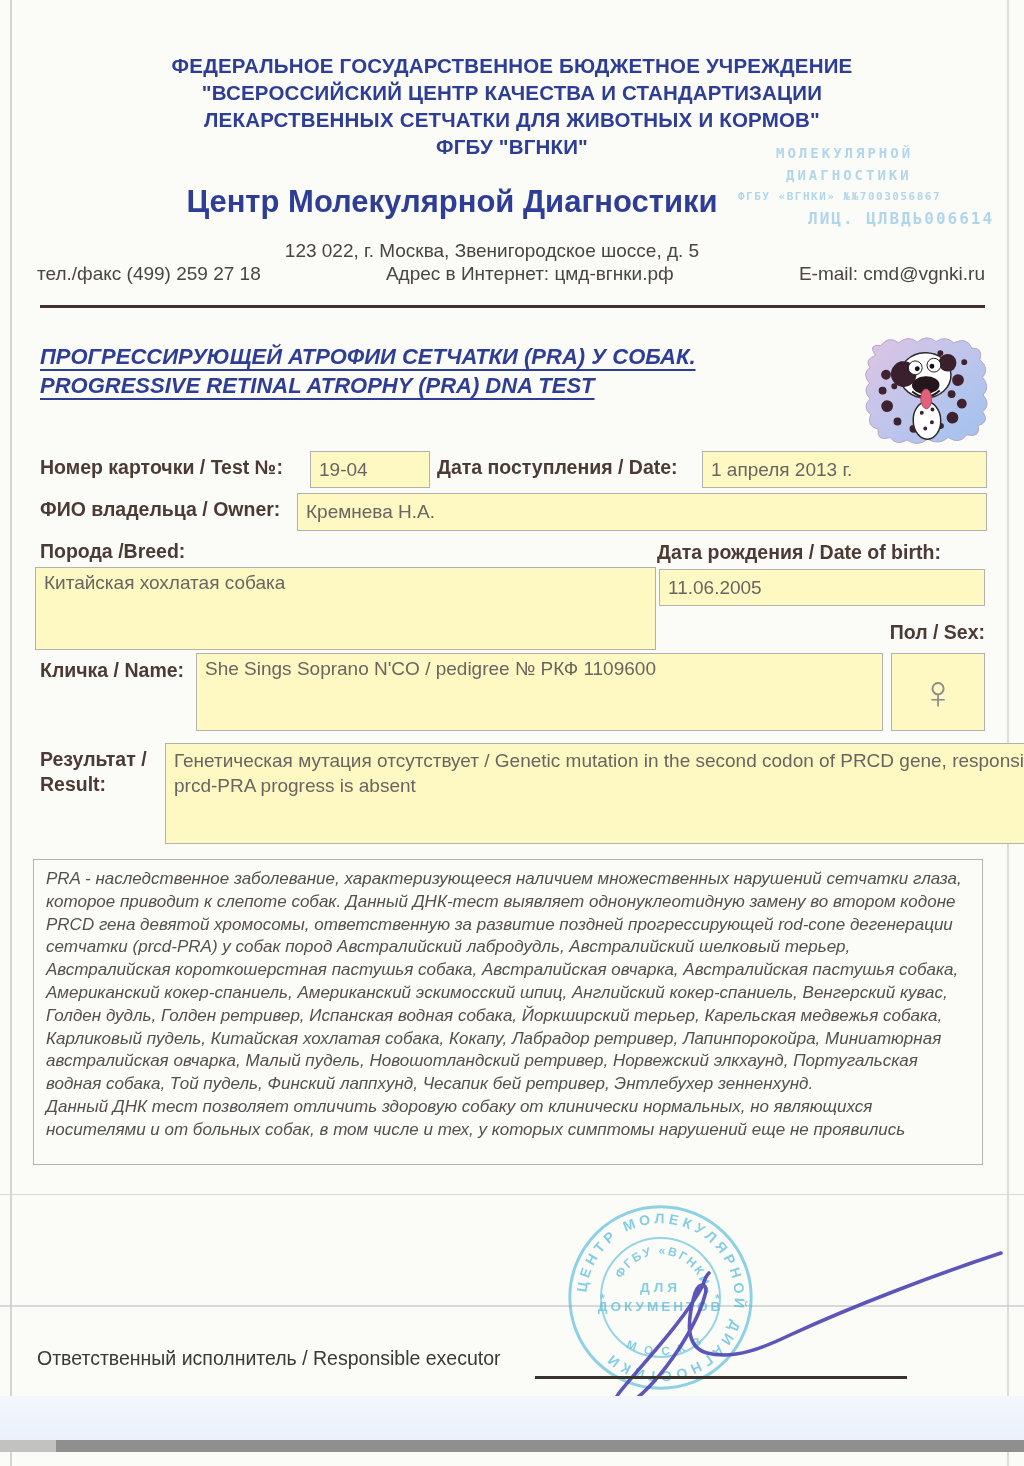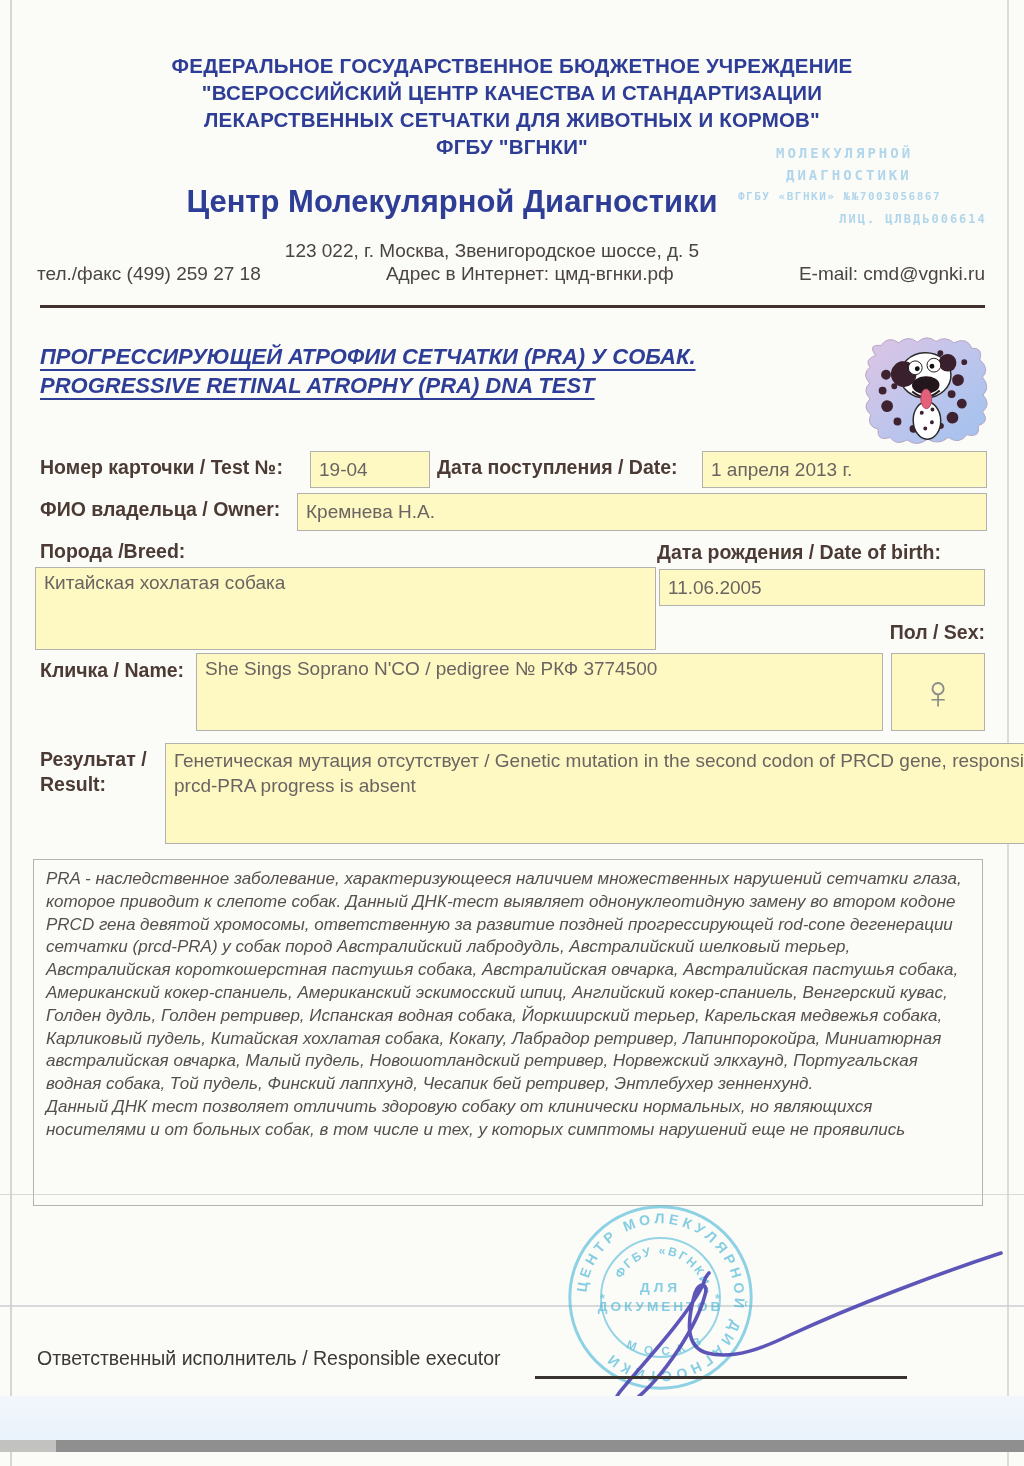--- a/index.html
+++ b/index.html
@@ -28,21 +28,21 @@
   .doc-title span{text-decoration:underline;text-decoration-thickness:2px;text-underline-offset:5px;}
   .dog-stamp{position:absolute;top:334px;left:856px;width:140px;height:118px;transform:rotate(-2deg);}
   .label{position:absolute;font-weight:bold;font-size:19.5px;color:#4c3a34;white-space:nowrap;}
   .box{position:absolute;border:1px solid #b3b1ae;background:#fef9c3;
        color:#6b6462;font-size:19px;}
   .box .v{padding:4px 8px;}
   .box.vcenter .v{padding:0 8px;display:flex;align-items:center;height:100%;}
   .sex-box{display:flex;align-items:center;justify-content:center;}
   .sex-glyph{font-size:46px;color:#8b8b8b;font-weight:normal;line-height:1;}
   .result-label{line-height:25px;}
-  .info-box{position:absolute;left:33px;top:859px;width:950px;height:347px;
+  .info-box{position:absolute;left:33px;top:859px;width:950px;height:306px;
        border:1px solid #b5b3b0;box-sizing:border-box;padding:8px 12px;
        font-style:italic;font-size:17px;line-height:22.8px;color:#55504f;}
   .info-box p{margin:0;}
   .faint-line{position:absolute;left:0;right:0;height:1px;background:#c9cbce;opacity:.7;}
   .round-stamp{position:absolute;left:563px;top:1200px;width:195px;height:195px;opacity:.78;}
   .signature{position:absolute;left:585px;top:1235px;width:420px;height:180px;}
   .executor{position:absolute;left:37px;top:1347px;font-size:19.5px;color:#3c3836;}
   .executor-line{position:absolute;left:535px;top:1376px;width:372px;height:2.5px;background:#39332f;}
   .bottom-tint{position:absolute;left:0;right:0;top:1396px;height:44px;
        background:linear-gradient(#f3f7fc,#e9f1fa);}
@@ -54,21 +54,21 @@
 
 <div class="page">
 
   <div class="scan-line-left"></div>
   <div class="scan-line-right"></div>
 
   <div class="faded-stamp">
     <div style="padding-left:38px;">МОЛЕКУЛЯРНОЙ</div>
     <div style="padding-left:48px;">ДИАГНОСТИКИ</div>
     <div style="font-size:11px;letter-spacing:1.5px;">ФГБУ «ВГНКИ» №№7003056867</div>
-    <div style="font-size:12px;letter-spacing:2px;padding-left:70px;text-align:center;">ЛИЦ. ЦЛВДЬ006614</div>
+    <div style="font-size:16px;letter-spacing:2px;padding-left:70px;">ЛИЦ. ЦЛВДЬ006614</div>
   </div>
 
   <div class="org">
     <div>ФЕДЕРАЛЬНОЕ ГОСУДАРСТВЕННОЕ БЮДЖЕТНОЕ УЧРЕЖДЕНИЕ</div>
     <div>"ВСЕРОССИЙСКИЙ ЦЕНТР КАЧЕСТВА И СТАНДАРТИЗАЦИИ</div>
     <div>ЛЕКАРСТВЕННЫХ СЕТЧАТКИ ДЛЯ ЖИВОТНЫХ И КОРМОВ"</div>
     <div>ФГБУ "ВГНКИ"</div>
   </div>
 
   <div class="center-name">Центр Молекулярной Диагностики</div>
@@ -151,21 +151,21 @@
   <div class="box" style="left:35px;top:567px;width:621px;height:83px;box-sizing:border-box;">
     <div class="v">Китайская хохлатая собака</div>
   </div>
   <div class="box vcenter" style="left:659px;top:569px;width:326px;height:37px;box-sizing:border-box;">
     <div class="v">11.06.2005</div>
   </div>
   <div class="label" style="right:39px;left:auto;top:621px;position:absolute;">Пол / Sex:</div>
 
   <div class="label" style="left:40px;top:659px;">Кличка / Name:</div>
   <div class="box" style="left:196px;top:653px;width:687px;height:78px;box-sizing:border-box;">
-    <div class="v">She Sings Soprano N'CO / pedigree № РКФ 3774500</div>
+    <div class="v">She Sings Soprano N'CO / pedigree № РКФ 1109600</div>
   </div>
   <div class="box sex-box" style="left:891px;top:653px;width:94px;height:78px;box-sizing:border-box;">
     <span class="sex-glyph">♀</span>
   </div>
 
   <div class="label result-label" style="left:40px;top:747px;">
     <div>Результат /</div>
     <div>Result:</div>
   </div>
   <div class="box" style="left:165px;top:743px;width:923px;height:101px;box-sizing:border-box;">

